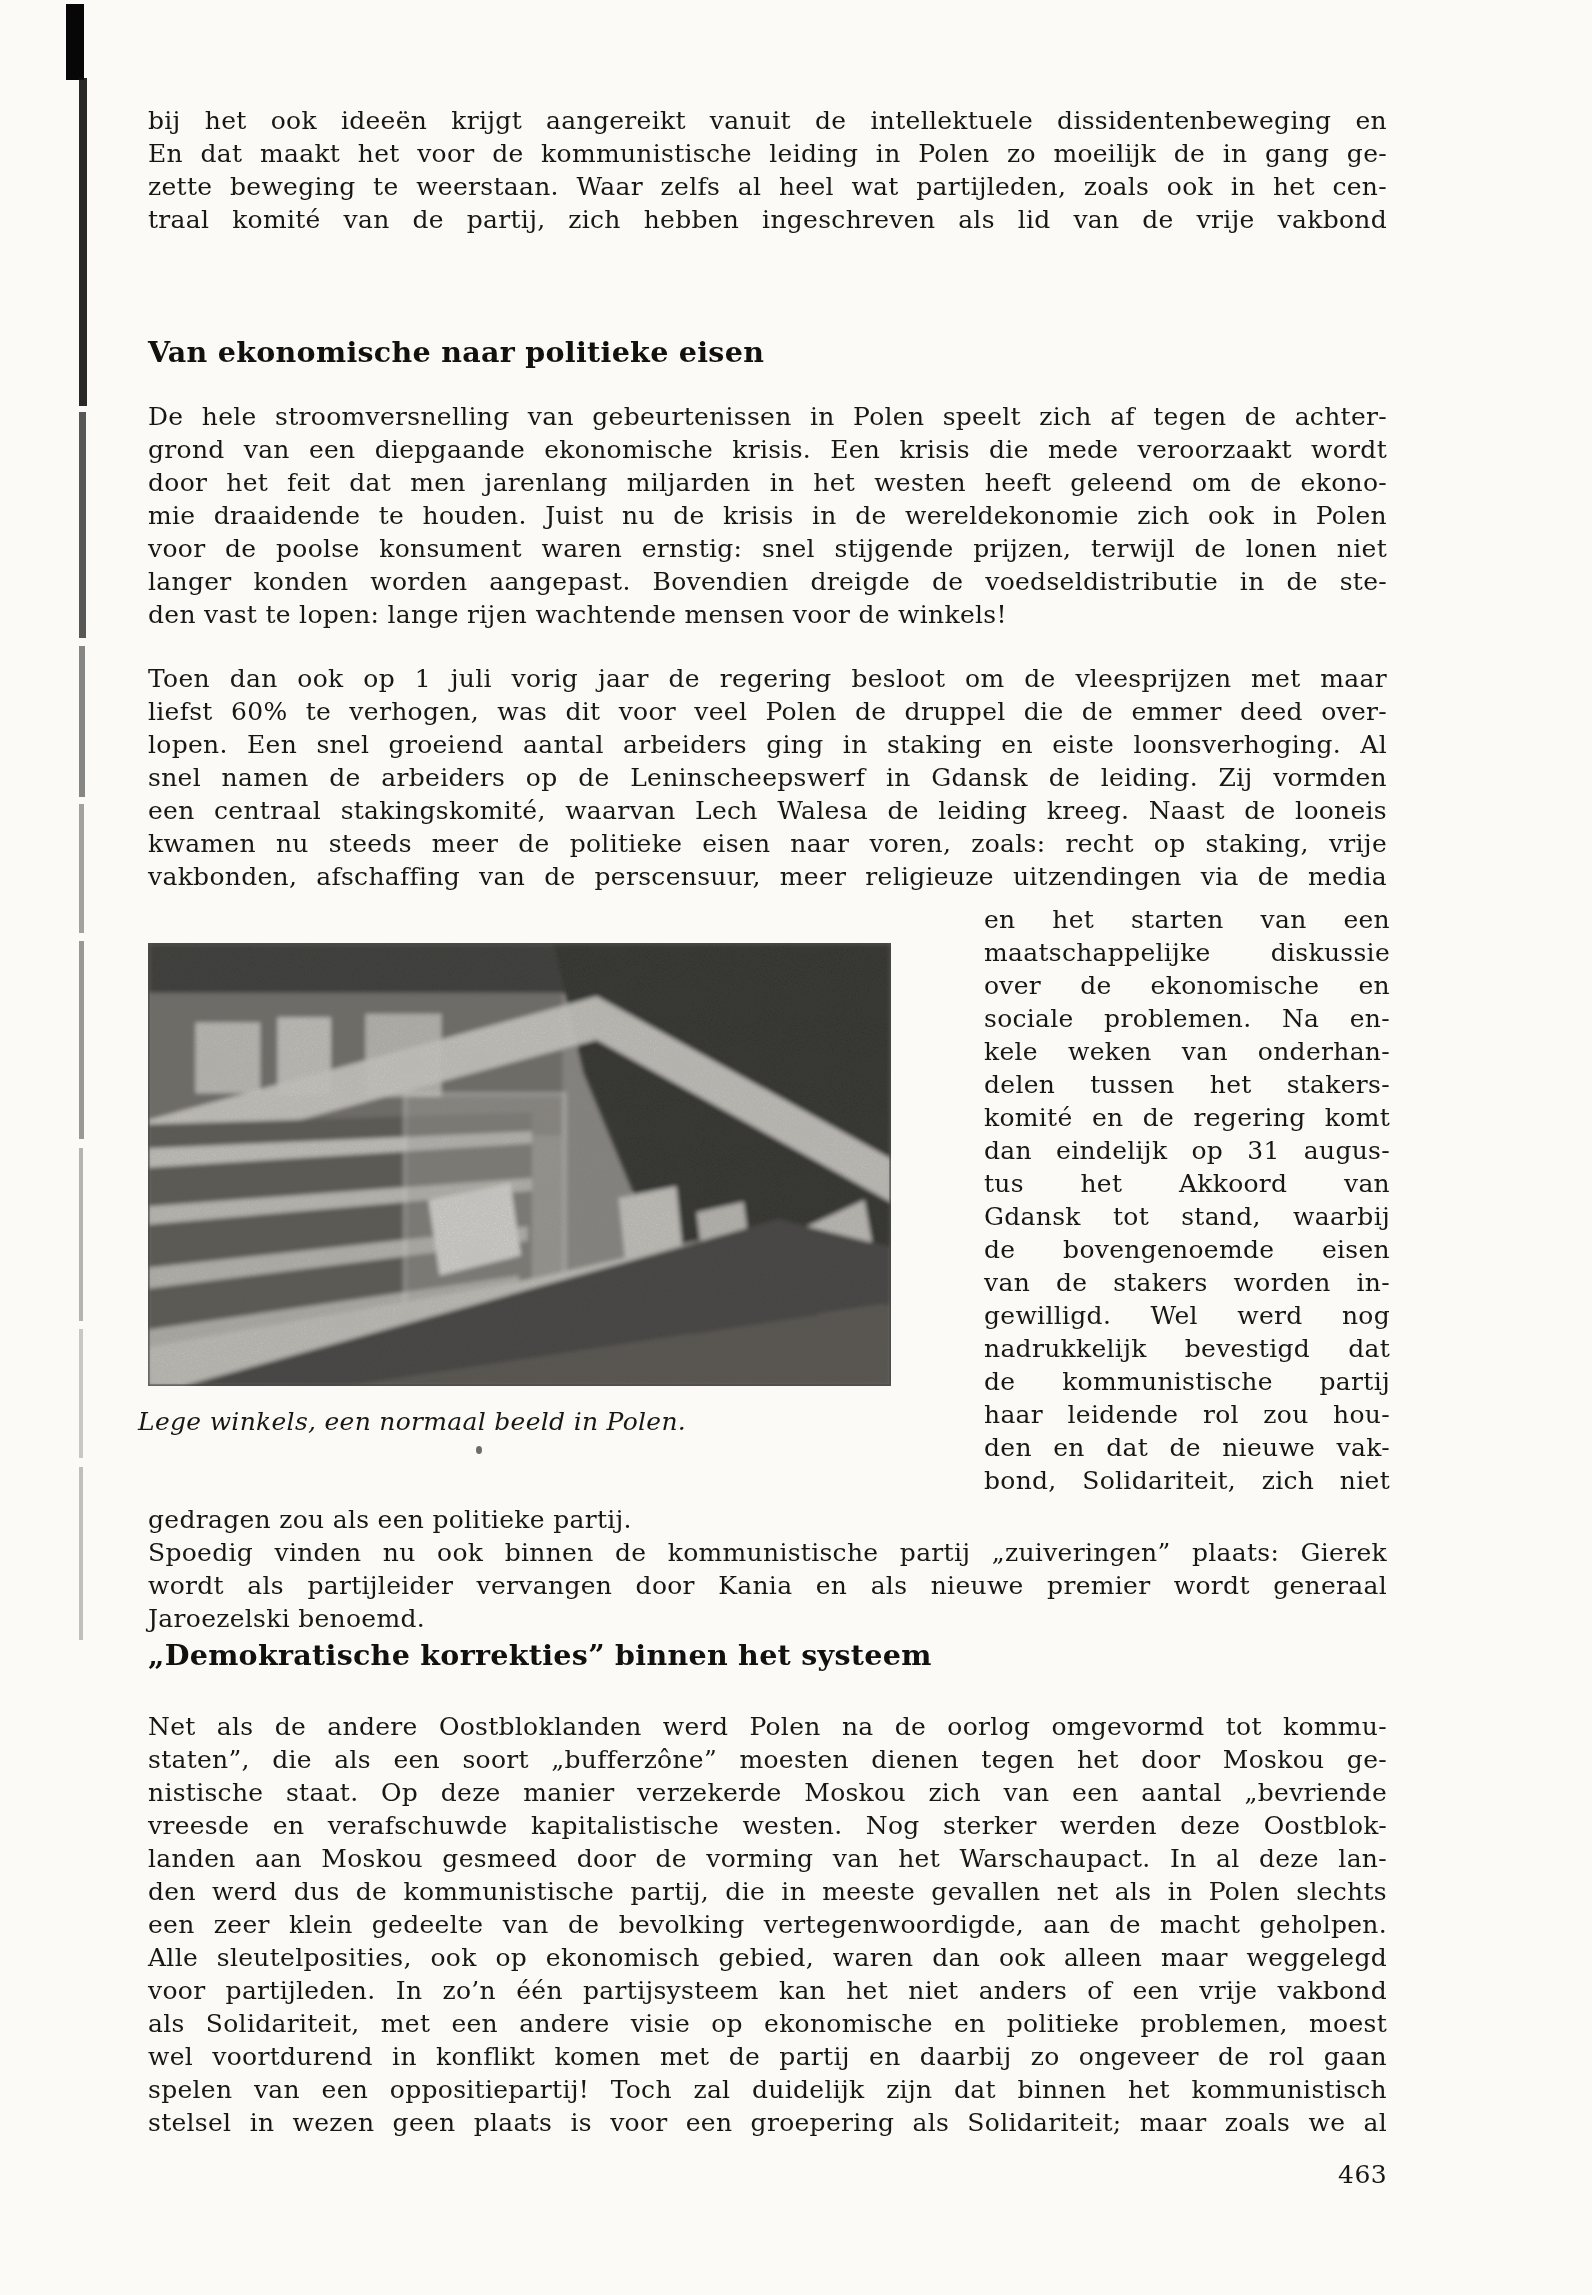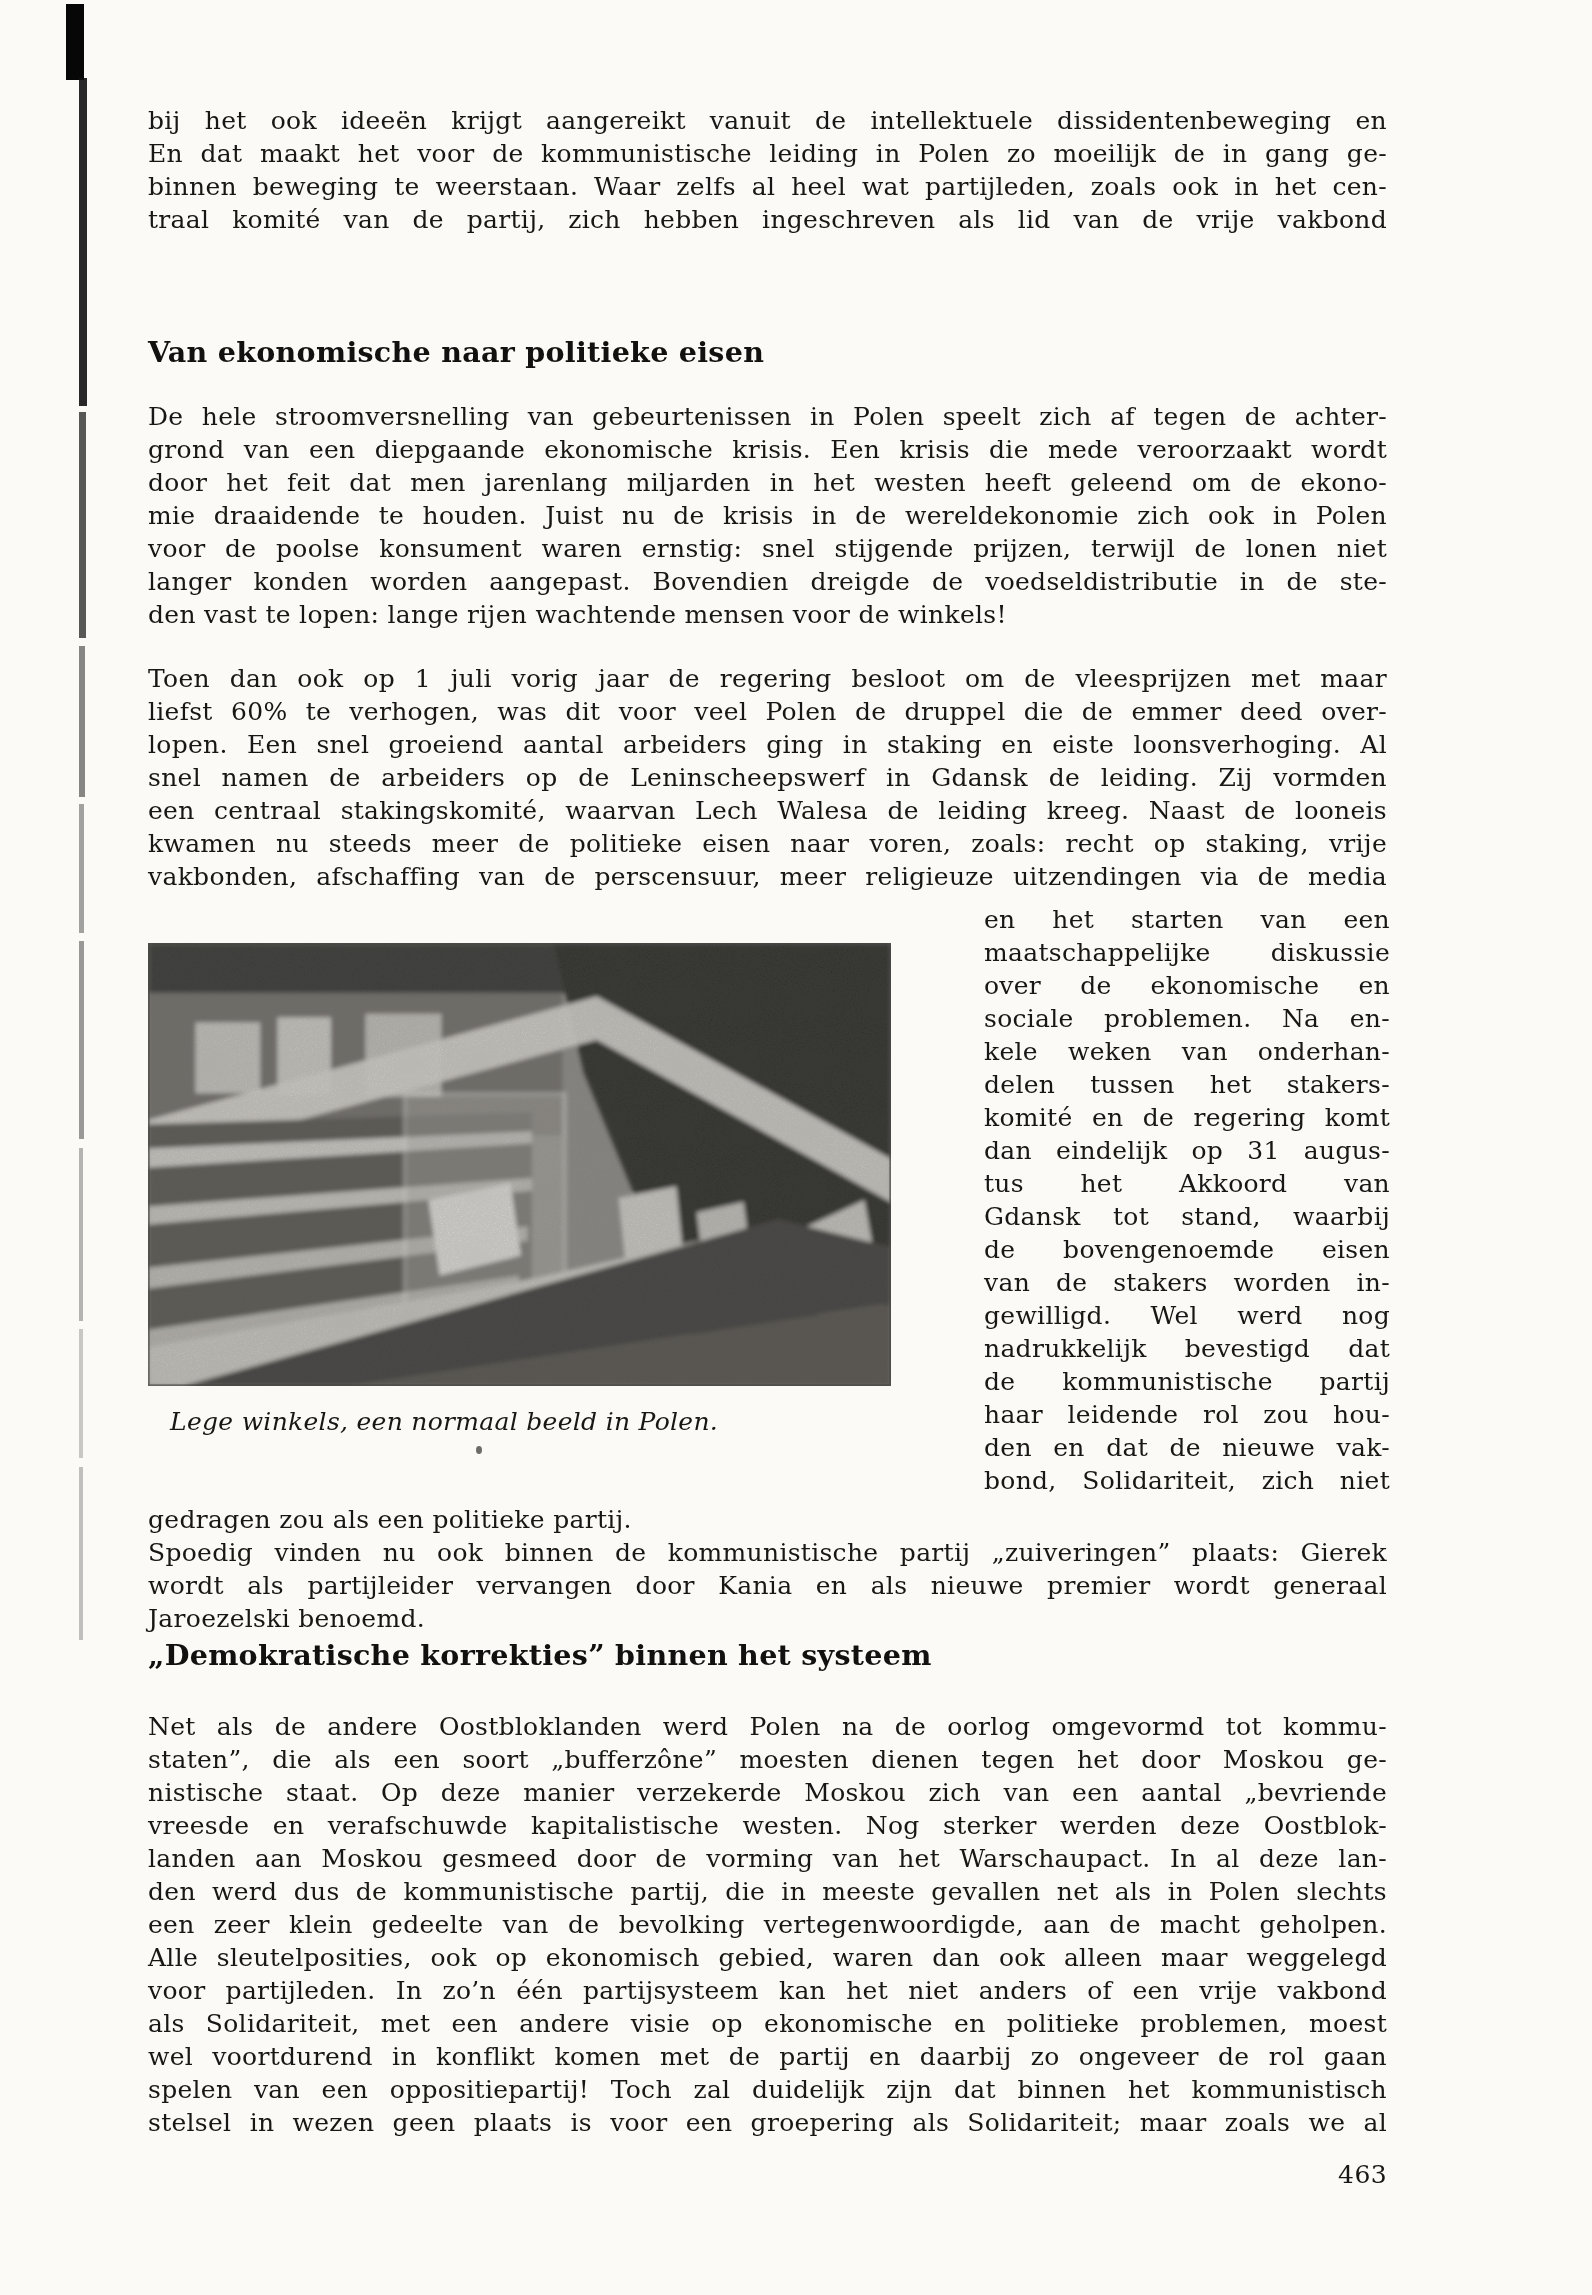--- a/index.html
+++ b/index.html
@@ -33,21 +33,21 @@
   .heading{
     position:absolute;left:148px;margin:0;
     font-size:28.5px;font-weight:700;letter-spacing:0.3px;
     color:#121110;white-space:nowrap;
   }
   .photo{
     position:absolute;left:148px;top:943px;width:743px;height:443px;
   }
   .photo svg{display:block;width:100%;height:100%;}
   .caption{
-    position:absolute;left:170px;top:1407px;width:777px;
+    position:absolute;left:138px;top:1407px;width:777px;
     font-size:25px;font-style:italic;letter-spacing:0.3px;
   }
   .caption-dot{
     position:absolute;left:476px;top:1446px;width:6px;height:7.8px;
     background:#3c3b38;border-radius:50%;opacity:.75;
   }
   .page-number{
     position:absolute;left:148px;top:2160px;width:1239px;
     text-align:right;font-size:25px;letter-spacing:0.4px;
   }
@@ -63,21 +63,21 @@
   <div class="spine-seg" style="top:646px;height:151px;opacity:.5;width:6px"></div>
   <div class="spine-seg" style="top:804px;height:129px;opacity:.38;width:5.2px"></div>
   <div class="spine-seg" style="top:941px;height:198px;opacity:.42;width:5.2px"></div>
   <div class="spine-seg" style="top:1148px;height:173px;opacity:.3;width:4.3px"></div>
   <div class="spine-seg" style="top:1329px;height:129px;opacity:.22;width:4.3px"></div>
   <div class="spine-seg" style="top:1467px;height:173px;opacity:.25;width:4.3px"></div>
 
   <div class="tblock" style="top:104px">
       <div class="line">bij het ook ideeën krijgt aangereikt vanuit de intellektuele dissidentenbeweging en</div>
       <div class="line">En dat maakt het voor de kommunistische leiding in Polen zo moeilijk de in gang ge-</div>
-      <div class="line">binnen beweging te weerstaan. Waar zelfs al heel wat partijleden, zoals ook in het cen-</div>
+      <div class="line">zette beweging te weerstaan. Waar zelfs al heel wat partijleden, zoals ook in het cen-</div>
       <div class="line">traal komité van de partij, zich hebben ingeschreven als lid van de vrije vakbond</div>
     </div>
 
   <h2 class="heading" style="top:335px">Van ekonomische naar politieke eisen</h2>
 
   <div class="tblock" style="top:400px">
       <div class="line">De hele stroomversnelling van gebeurtenissen in Polen speelt zich af tegen de achter-</div>
       <div class="line">grond van een diepgaande ekonomische krisis. Een krisis die mede veroorzaakt wordt</div>
       <div class="line">door het feit dat men jarenlang miljarden in het westen heeft geleend om de ekono-</div>
       <div class="line">mie draaidende te houden. Juist nu de krisis in de wereldekonomie zich ook in Polen</div>

